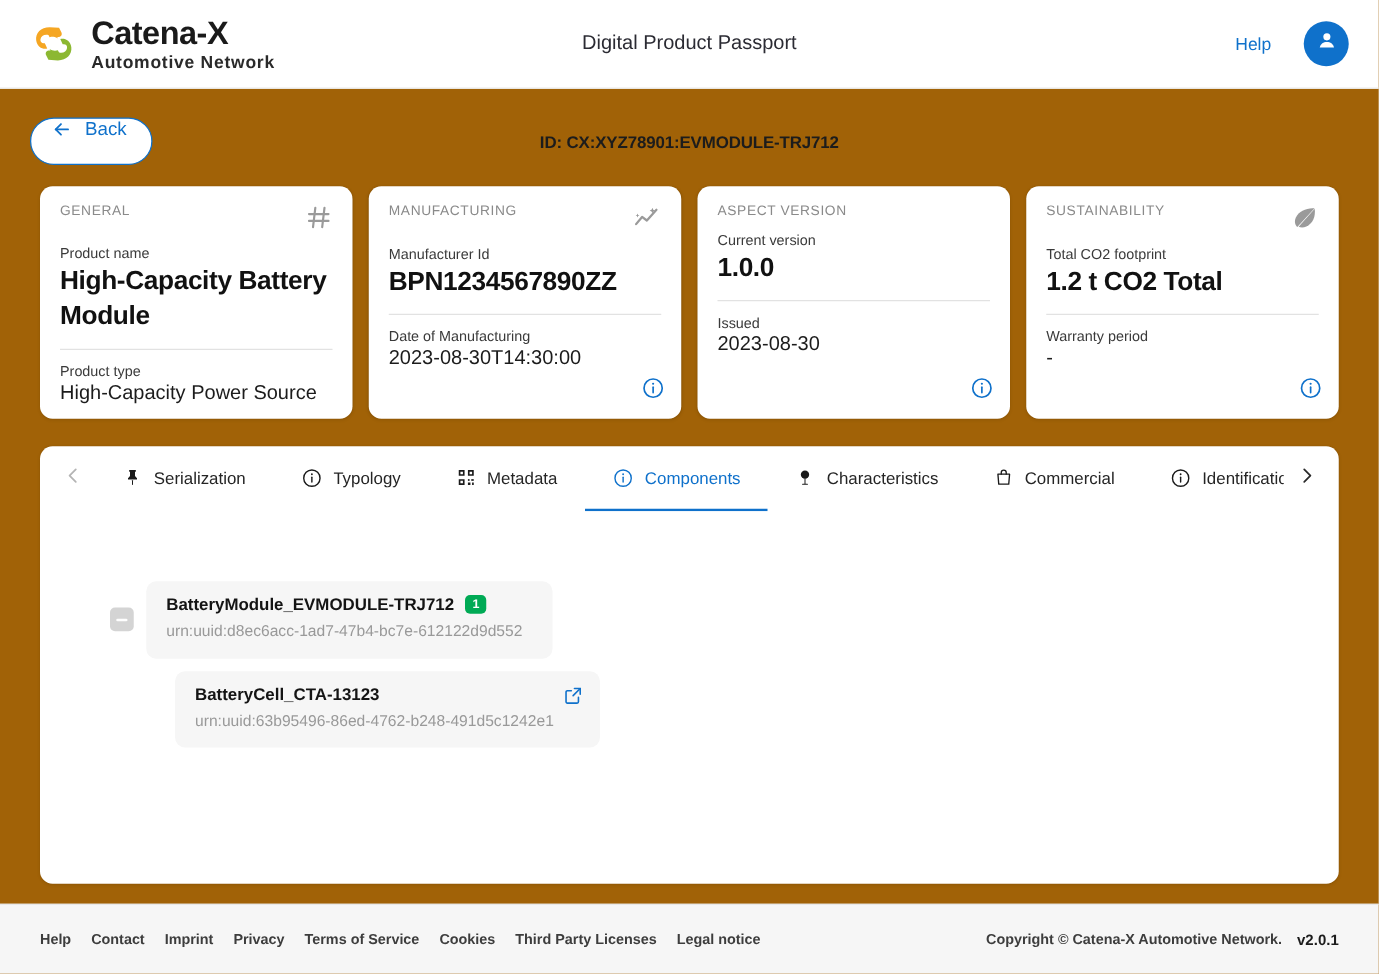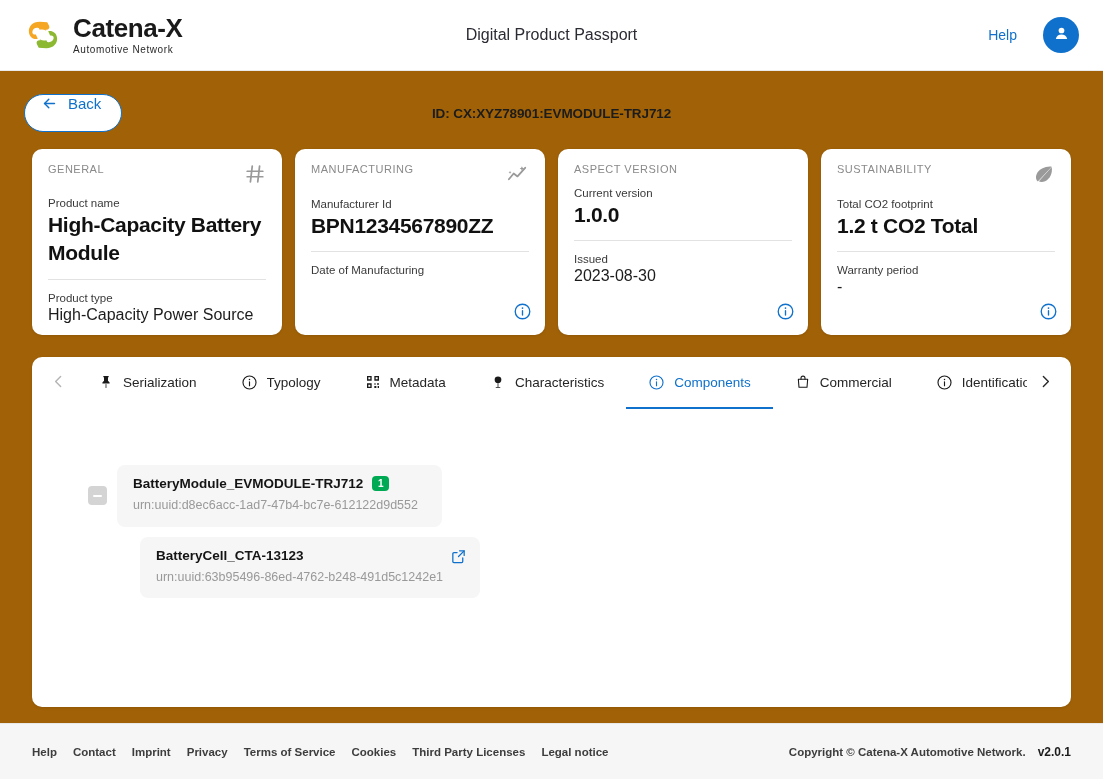--- a/index.html
+++ b/index.html
@@ -15,21 +15,21 @@
   
   .header {
     height: 71px; background: #ffffff; flex: 0 0 71px;
     display: flex; align-items: center; padding: 0 24px;
     border-bottom: 1px solid #eaeaea; position: relative;
   }
   .brand { display: flex; align-items: center; gap: 11px; }
   .brand-logo { width: 38px; height: 38px; display: block; }
   .brand-text { display: flex; flex-direction: column; justify-content: center; }
   .brand-name { font-size: 26px; font-weight: 700; letter-spacing: -0.4px; color: #1a1a1a; line-height: 1.05; }
-  .brand-sub { font-size: 10px; font-weight: 400; letter-spacing: 0.6px; color: #2a2a2a; margin-top: 1px; }
+  .brand-sub { font-size: 14px; font-weight: 700; letter-spacing: 0.6px; color: #2a2a2a; margin-top: 1px; }
   .header-title {
     position: absolute; left: 0; right: 0; text-align: center;
     font-size: 16px; color: #2b2b33; pointer-events: none;
   }
   .header-right { margin-left: auto; display: flex; align-items: center; gap: 26px; z-index: 2; }
   .help-link { font-size: 14px; color: #0f71cb; text-decoration: none; cursor: pointer; }
   .avatar {
     width: 36px; height: 36px; border-radius: 50%; background: #0f71cb;
     display: flex; align-items: center; justify-content: center; cursor: pointer;
   }
@@ -201,20 +201,21 @@
             <polyline points="3,17 8,11 12,14 20,5"></polyline>
             <path d="M16.6 3.4 l0.7 1.6 1.6 0.7 -1.6 0.7 -0.7 1.6 -0.7 -1.6 -1.6 -0.7 1.6 -0.7 z" fill="#9a9a9a" stroke="none"></path>
             <path d="M4.2 8.2 l0.5 1.1 1.1 0.5 -1.1 0.5 -0.5 1.1 -0.5 -1.1 -1.1 -0.5 1.1 -0.5 z" fill="#9a9a9a" stroke="none"></path>
           </svg>
         </span>
       </div>
       <div class="field-label">Manufacturer Id</div>
       <div class="field-value-big">BPN1234567890ZZ</div>
       <div class="divider"></div>
       <div class="field-label">Date of Manufacturing</div>
+      <div class="field-value-reg">2023-08-30T14:30:00</div>
       <span class="info-icon">
         <svg viewBox="0 0 24 24" width="19" height="19" fill="none" stroke="#0f71cb" stroke-width="1.7" aria-hidden="true">
           <circle cx="12" cy="12" r="9.2"></circle>
             <line x1="12" y1="11" x2="12" y2="16.5" stroke-linecap="round"></line>
             <circle cx="12" cy="7.6" r="1.1" fill="#0f71cb" stroke="none"></circle>
         </svg>
       </span>
     </div>
 
     <div class="card">
@@ -302,40 +303,40 @@
               <path d="M3 14h7v7H3v-7zm2 2v3h3v-3H5z"></path>
               <rect x="14" y="14" width="2" height="2"></rect>
                 <rect x="18" y="14" width="3" height="2"></rect>
               <rect x="14" y="18" width="3" height="3"></rect>
                 <rect x="19" y="18" width="2" height="3"></rect>
             </svg>
           </span>
           <span class="tab-label">Metadata</span>
         </div>
 
+        <div class="tab active">
+          <span class="tab-ico">
+            <svg viewBox="0 0 24 24" width="17" height="17" fill="none" stroke="#0f71cb" stroke-width="1.6" aria-hidden="true">
+              <circle cx="12" cy="12" r="9.2"></circle>
+                <line x1="12" y1="11" x2="12" y2="16.5" stroke-linecap="round"></line>
+                <circle cx="12" cy="7.6" r="1.05" fill="#0f71cb" stroke="none"></circle>
+            </svg>
+          </span>
+          <span class="tab-label">Components</span>
+        </div>
+
         <div class="tab">
           <span class="tab-ico">
             <svg viewBox="0 0 24 24" width="16" height="16" fill="#1a1a1a" aria-hidden="true">
               <circle cx="12" cy="8.6" r="5"></circle>
               <rect x="11.4" y="13" width="1.2" height="7" rx="0.5"></rect>
               <rect x="8.5" y="19.4" width="7" height="1.3" rx="0.6"></rect>
             </svg>
           </span>
           <span class="tab-label">Characteristics</span>
-        </div>
-
-        <div class="tab active">
-          <span class="tab-ico">
-            <svg viewBox="0 0 24 24" width="17" height="17" fill="none" stroke="#0f71cb" stroke-width="1.6" aria-hidden="true">
-              <circle cx="12" cy="12" r="9.2"></circle>
-                <line x1="12" y1="11" x2="12" y2="16.5" stroke-linecap="round"></line>
-                <circle cx="12" cy="7.6" r="1.05" fill="#0f71cb" stroke="none"></circle>
-            </svg>
-          </span>
-          <span class="tab-label">Components</span>
         </div>
 
         <div class="tab">
           <span class="tab-ico">
             <svg viewBox="0 0 24 24" width="16" height="16" fill="none" stroke="#1a1a1a" stroke-width="1.6" stroke-linejoin="round" aria-hidden="true">
               <path d="M5 8h14l-1 12H6L5 8z"></path>
               <path d="M9 8V6.2A3 3 0 0 1 15 6.2V8" stroke-linecap="round"></path>
             </svg>
           </span>
           <span class="tab-label">Commercial</span>

